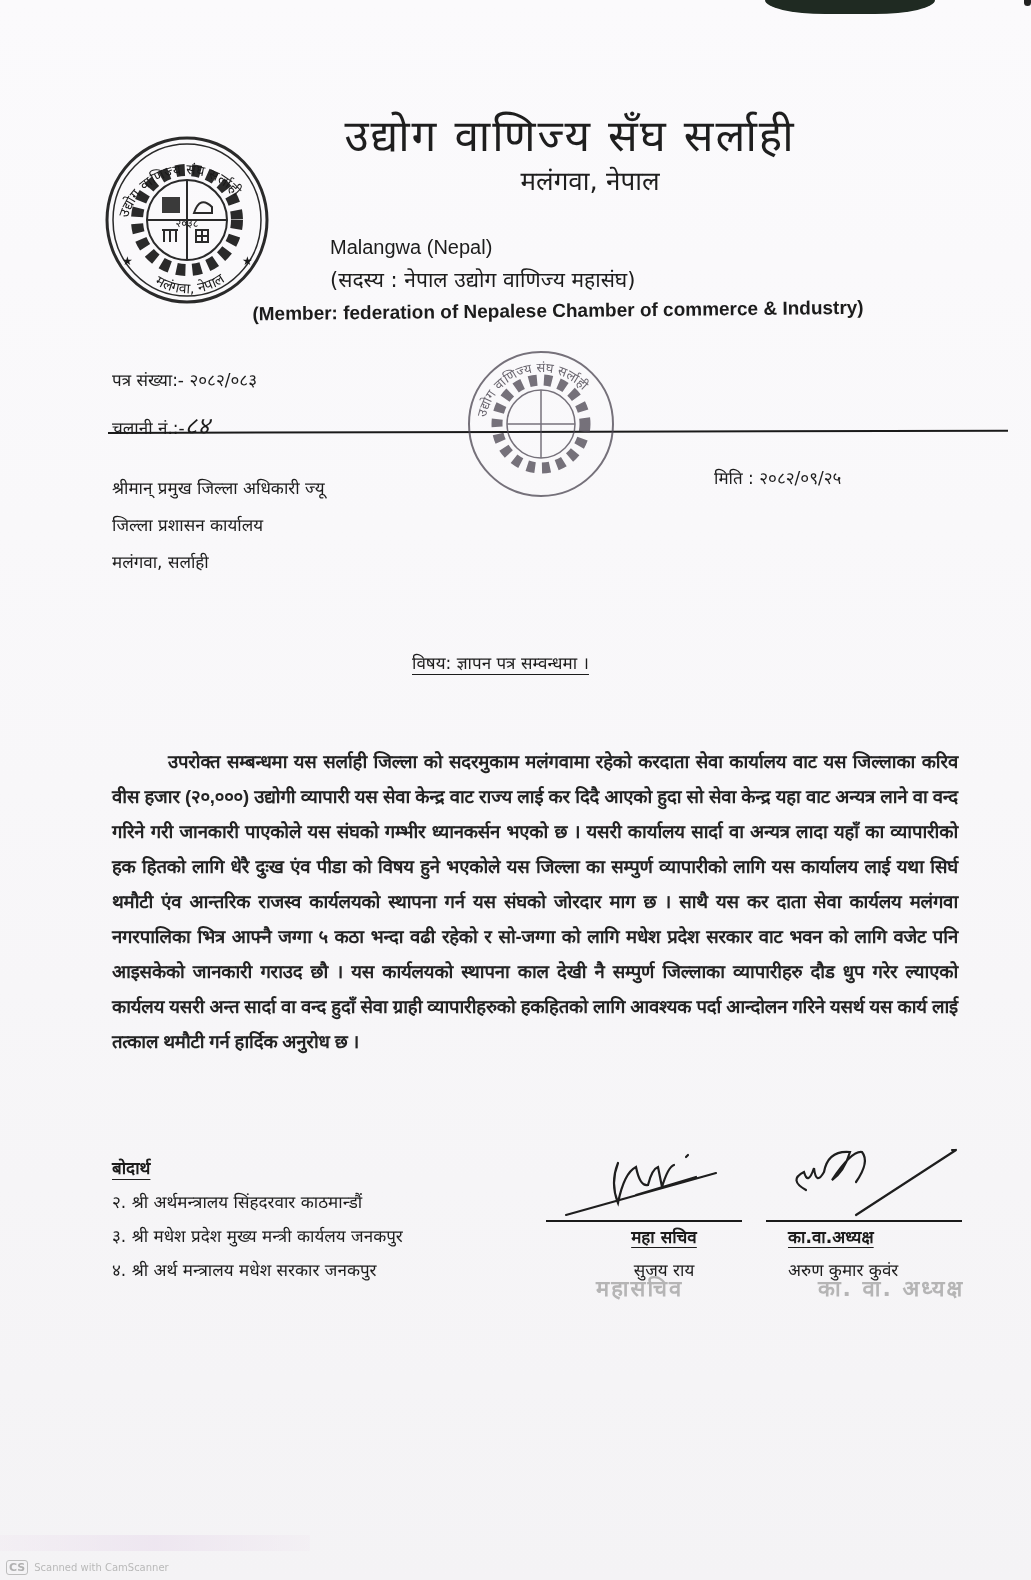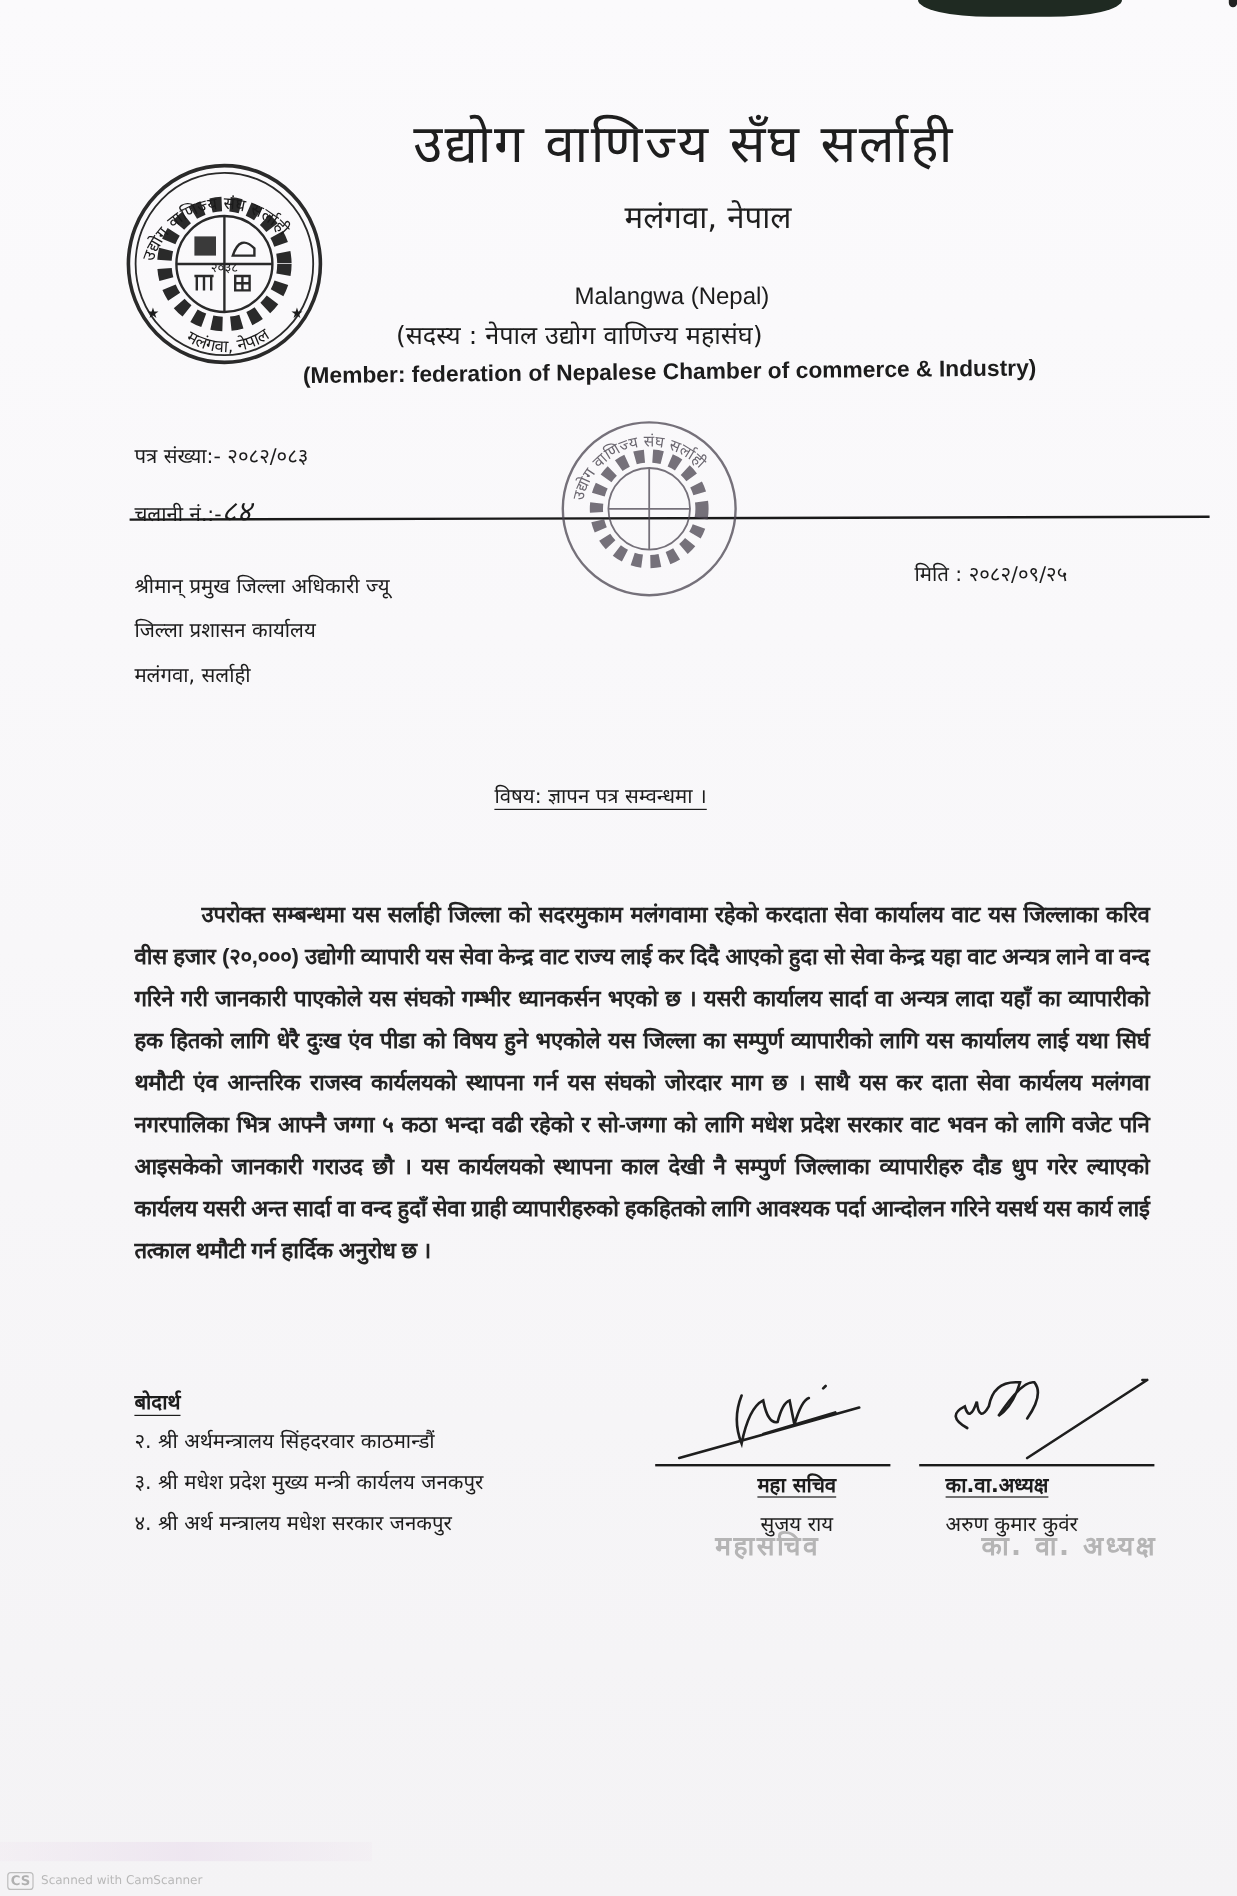--- a/index.html
+++ b/index.html
@@ -14,43 +14,43 @@
     background: linear-gradient(180deg, #fbfafc 0%, #f8f7f9 50%, #f4f3f5 100%);
   }
   .top-shadow {
     position: absolute; left: 765px; top: 0; width: 170px; height: 14px;
     background: #1f2a22; border-radius: 0 0 60px 60px / 0 0 14px 14px;
   }
   .top-shadow-dot { position: absolute; left: 1024px; top: 0; width: 7px; height: 6px; background: #222; border-radius: 0 0 4px 4px; }
 
   
   .org-title {
-    position: absolute; left: 270px; top: 88px; width: 600px;
+    position: absolute; left: 270px; top: 104px; width: 600px;
     font-family: "DejaVu Sans", sans-serif; font-size: 44px; font-weight: normal;
     letter-spacing: 2px; color: #1e1e1e; text-align: center;
   }
   .org-city { position: absolute; left: 360px; top: 162px; width: 460px; text-align: center; font-size: 26px; color: #1e1e1e; }
   .org-en { position: absolute; left: 330px; top: 206px; width: 460px; text-align: center; font-family: "Liberation Sans", sans-serif; font-size: 20px; }
-  .org-en-loc { position: absolute; left: 330px; top: 236px; width: 460px; text-align: center; font-family: "Liberation Sans", sans-serif; font-size: 20px; }
+  .org-en-loc { position: absolute; left: 330px; top: 236px; width: 460px; text-align: left; font-family: "Liberation Sans", sans-serif; font-size: 20px; }
   .org-member-np { position: absolute; left: 330px; top: 265px; width: 480px; text-align: left; font-size: 21px; }
   .org-member-en { position: absolute; left: 228px; top: 300px; width: 660px; text-align: center; font-family: "Liberation Sans", sans-serif; font-size: 19px; font-weight: bold; transform: rotate(-0.6deg); }
 
   .seal { position: absolute; }
   .seal svg { display: block; }
   .seal-logo { left: 104px; top: 135px; }
   .seal-stamp { left: 465px; top: 348px; opacity: 0.75; }
 
   .ref-line { position: absolute; left: 112px; font-size: 17px; }
   .ref-no { top: 368px; }
   .dispatch-no { top: 408px; }
   .dispatch-no .hand { font-family: "DejaVu Serif", serif; font-size: 24px; font-style: italic; }
 
   .rule { position: absolute; left: 108px; top: 432px; width: 900px; height: 2px; background: #1a1a1a; transform: rotate(-0.15deg); transform-origin: left; }
 
-  .date { position: absolute; left: 762px; top: 466px; font-size: 17px; }
+  .date { position: absolute; left: 714px; top: 466px; font-size: 17px; }
 
   .recipient { position: absolute; left: 112px; font-size: 17px; }
   .rc1 { top: 476px; }
   .rc2 { top: 513px; }
   .rc3 { top: 550px; }
 
   .subject { position: absolute; left: 412px; top: 651px; font-size: 17px; text-decoration: underline; text-underline-offset: 5px; }
 
   .body-text {
     position: absolute; left: 112px; top: 744px; width: 846px;

